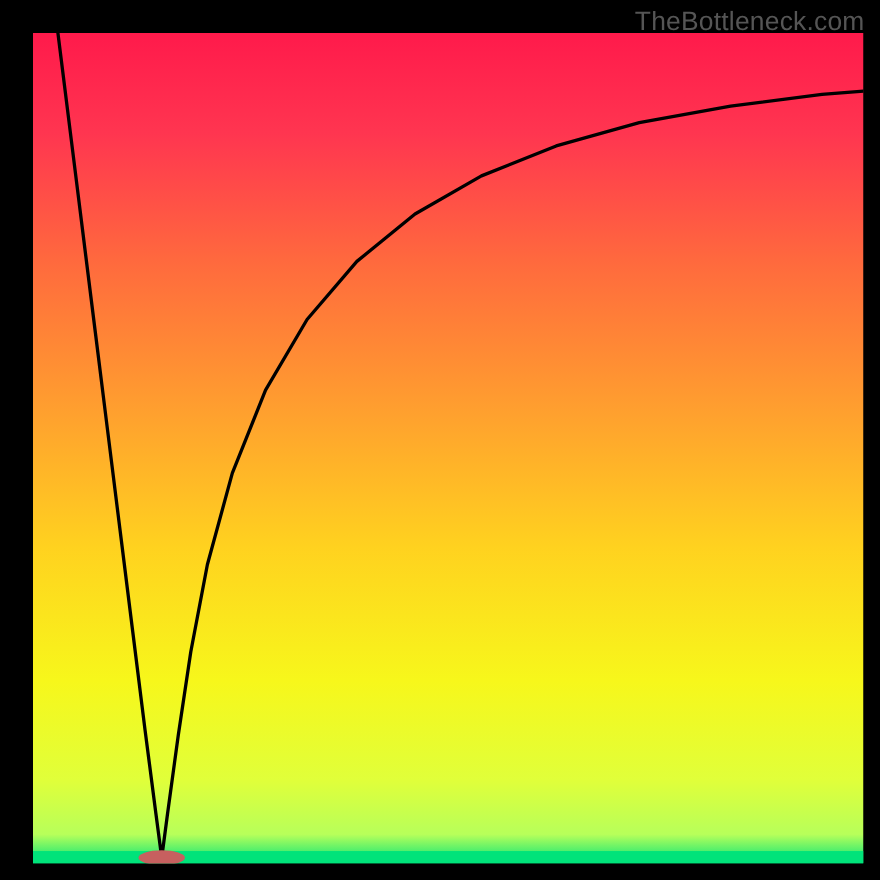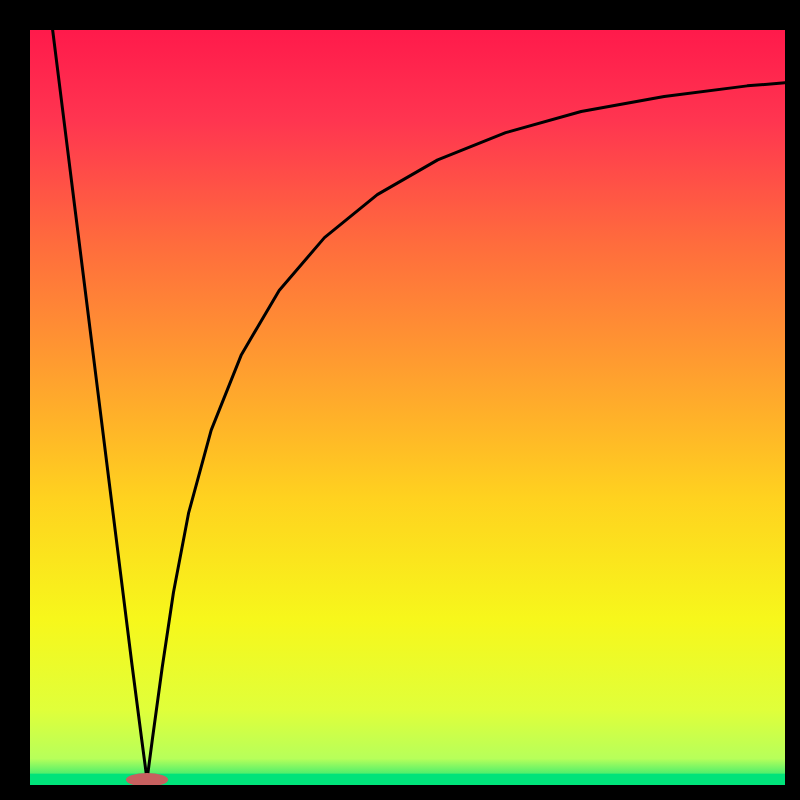--- a/index.html
+++ b/index.html
@@ -50,13 +50,14 @@
           <stop offset="90%" stop-color="#e0ff3a"></stop>
           <stop offset="96.5%" stop-color="#b7ff5a"></stop>
           <stop offset="100%" stop-color="#00e37a"></stop>
         </linearGradient>
       </defs>
       <rect x="0" y="0" width="755" height="755" fill="url(#bg-grad)"></rect>
       <rect x="0" y="743.675" width="755" height="11.325000000000045" fill="#00e37a"></rect>
       <path d="M 22.65 0.00 L 33.98 90.60 L 45.30 181.20 L 56.63 271.80 L 67.95 362.40 L 79.27 453.00 L 90.60 543.60 L 101.93 634.20 L 111.74 709.70 L 117.03 749.72 L 122.31 709.70 L 132.13 637.98 L 143.45 562.48 L 158.55 483.20 L 181.20 400.15 L 211.40 324.65 L 249.15 260.47 L 294.45 207.63 L 347.30 164.59 L 407.70 129.86 L 475.65 102.68 L 551.15 81.54 L 634.20 66.44 L 717.25 55.87 L 755.00 52.85" fill="none" stroke="#000000" stroke-width="3" stroke-linejoin="round" stroke-linecap="round"></path>
       <ellipse cx="117.025" cy="749.715" rx="21.139999999999997" ry="6.795000000000001" fill="#c7605f"></ellipse>
     </svg>
+  <div class="watermark">TheBottleneck.com</div>
 </div>
 
 </body></html>

